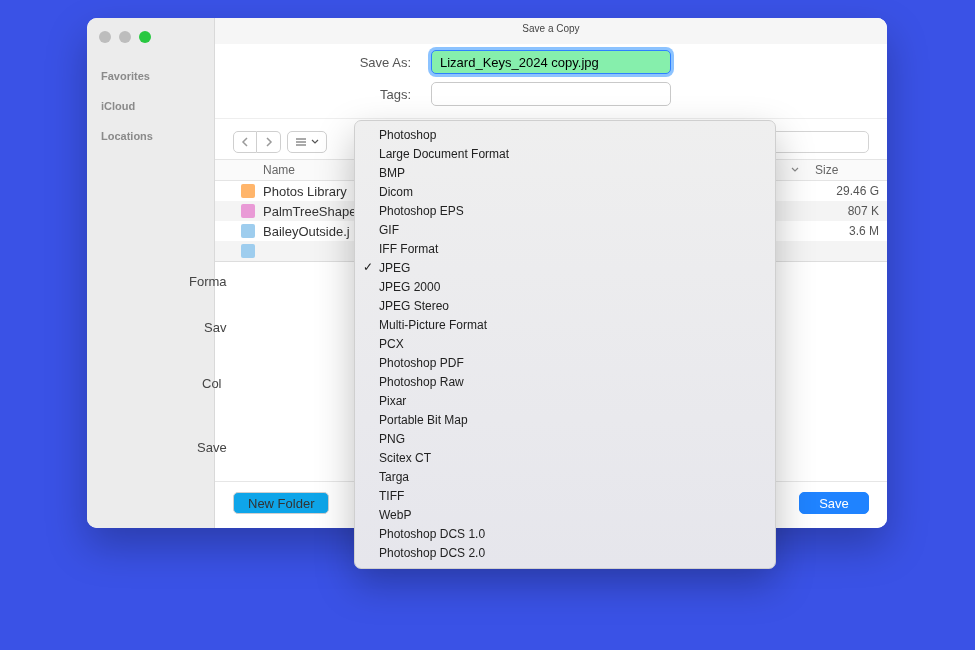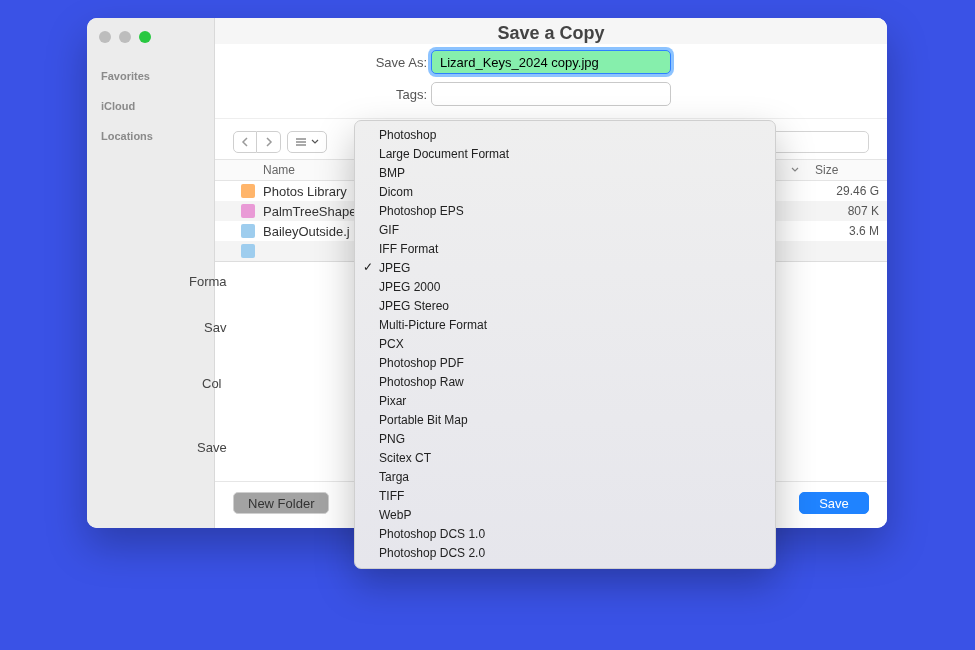--- a/index.html
+++ b/index.html
@@ -45,32 +45,32 @@
   }
   .main {
     flex: 1;
     display: flex;
     flex-direction: column;
     background: #fff;
   }
   .titlebar {
     height: 26px;
     text-align: center;
-    font-size: 18px;
-    font-weight: 700;
+    font-size: 10px;
+    font-weight: 400;
     color: #444;
     padding-top: 5px;
     background: #f6f6f6;
   }
   .formrow {
     display: flex;
     align-items: center;
     justify-content: center;
     padding: 6px 0 2px 0;
-    gap: 4px;
+    gap: 20px;
   }
   .formrow .lbl {
     width: 180px;
     text-align: right;
     font-size: 13px;
     color: #555;
   }
   .txtfield {
     width: 240px;
     height: 24px;
@@ -159,21 +159,21 @@
     display:flex;
     padding: 10px 18px 14px;
     border-top: 1px solid #e6e6e6;
     gap: 10px;
   }
   .btn {
     height: 22px;
     padding: 0 14px;
     border: 1px solid #cfcfcf;
     border-radius: 5px;
-    background: #a3a3a3;
+    background: #0ea5e9;
     font-size: 13px;
     color: #333;
     display:inline-flex; align-items:center; justify-content:center;
   }
   .btn.primary {
     background: #1f83ff;
     border-color: #1f83ff;
     color: #fff;
     width: 70px;
   }

